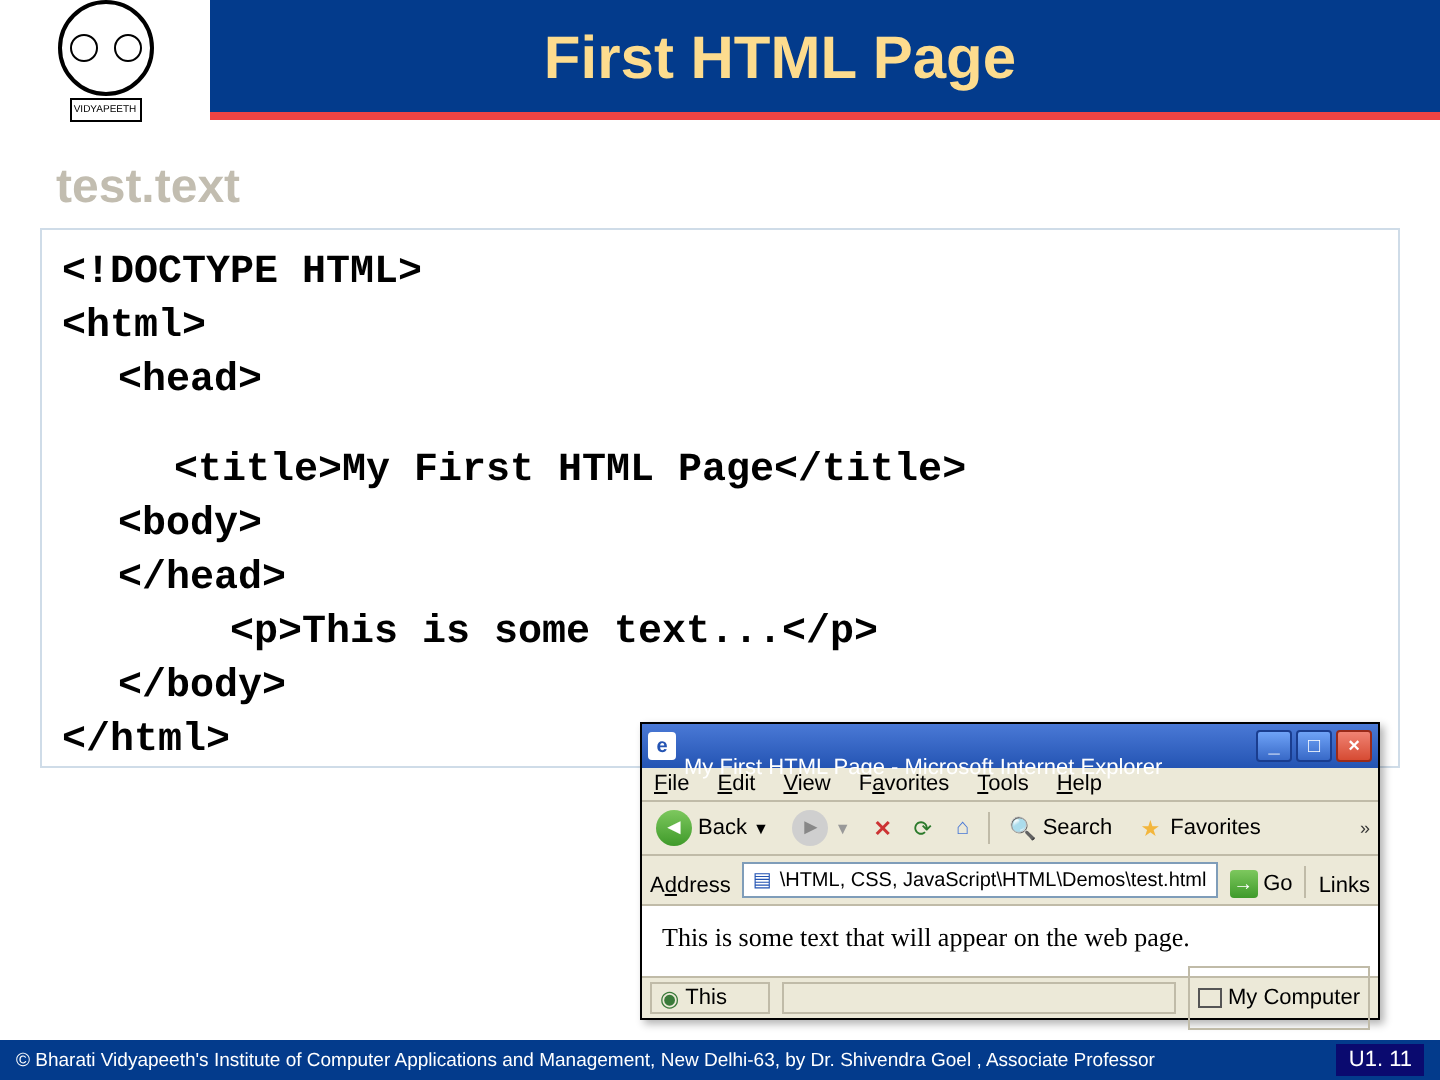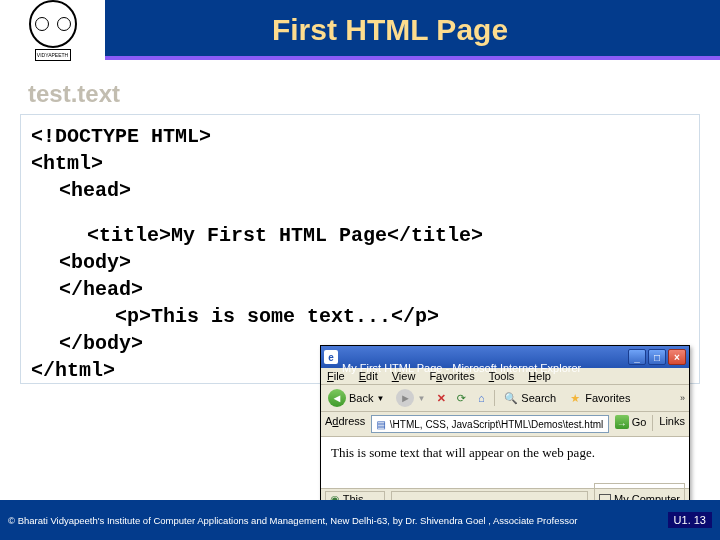--- a/index.html
+++ b/index.html
@@ -1,19 +1,19 @@
 <!DOCTYPE html>
 <html><head>
 <meta charset="utf-8">
 <style>
   * { margin: 0; padding: 0; box-sizing: border-box; }
   body { width: 720px; height: 540px; font-family: Arial, sans-serif; background: #fff; position: relative; overflow: hidden; }
   .slide { width: 100%; height: 100%; position: relative; }
 
-  .header-band { background: #033b8c; height: 60px; position: relative; border-bottom: 4px solid #8b5cf6; }
+  .header-band { background: #033b8c; height: 60px; position: relative; border-bottom: 4px solid #ef4444; }
   .logo-area { position: absolute; left: 0; top: 0; width: 105px; height: 60px; background: #fff; display: flex; align-items: center; justify-content: center; }
   .logo-circle { width: 48px; height: 48px; border: 2px solid #000; border-radius: 50%; display: flex; align-items: center; justify-content: space-between; padding: 0 4px; }
   .logo-gear { width: 14px; height: 14px; border: 1px solid #000; border-radius: 50%; }
   .logo-rect { width: 36px; height: 12px; border: 1px solid #000; font-size: 5px; display: flex; align-items: center; justify-content: center; }
   .slide-title { color: #fddc8e; font-size: 30px; font-weight: bold; text-align: center; line-height: 60px; padding-left: 60px; }
 
   .filename { color: #c2bdb0; font-size: 24px; font-weight: bold; margin: 20px 0 6px 28px; }
 
   .code-box { border: 1px solid #cfdce8; margin: 0 20px; padding: 8px 10px 10px 10px; font-family: Consolas, 'Courier New', monospace; font-size: 20px; font-weight: bold; line-height: 1.35; color: #000; position: relative; height: 270px; }
   .code-box .i1 { padding-left: 28px; }
@@ -38,34 +38,34 @@
   .back { background: linear-gradient(#7dc85e,#3f9a2a); }
   .fwd { background: #cfcfcf; color: #888; }
   .icon-sm { width: 14px; height: 14px; display: inline-flex; align-items: center; justify-content: center; font-size: 11px; }
   .refresh { color: #2b7a2b; }
   .stop { color: #c33; font-weight: bold; }
   .home { color: #4a79d6; }
   .mag { color: #555; }
   .star { color: #f3b63c; }
   .chev { font-size: 9px; color: #333; margin-left: auto; }
 
-  .addressbar { background: #ece9d8; padding: 3px 4px; display: flex; align-items: flex-start; gap: 6px; font-size: 11px; border-bottom: 1px solid #c0bba8; }
+  .addressbar { background: #ece9d8; padding: 3px 4px; display: flex; align-items: flex-end; gap: 6px; font-size: 11px; border-bottom: 1px solid #c0bba8; }
   .addr-input { flex: 1; background: #fff; border: 1px solid #7f9db9; height: 18px; display: flex; align-items: center; padding: 0 4px; gap: 4px; font-size: 10px; white-space: nowrap; overflow: hidden; }
   .go-btn { display: flex; align-items: center; gap: 3px; }
   .go-sq { width: 14px; height: 14px; background: linear-gradient(#7dc85e,#3f9a2a); border-radius: 2px; display: flex; align-items: center; justify-content: center; color: #fff; font-size: 10px; }
 
-  .content-area { background: #fff; height: 52px; padding: 8px 10px; font-family: 'Times New Roman', serif; font-size: 13px; border-bottom: 1px solid #c0bba8; }
+  .content-area { background: #fff; height: 36px; padding: 8px 10px; font-family: 'Times New Roman', serif; font-size: 13px; border-bottom: 1px solid #c0bba8; }
 
   .statusbar { background: #ece9d8; height: 20px; display: flex; align-items: center; font-size: 11px; padding: 0 4px; gap: 6px; }
   .statusbar .done-cell { width: 60px; border: 1px solid #c0bba8; height: 16px; display: flex; align-items: center; padding: 0 4px; }
   .statusbar .spacer { flex: 1; border: 1px solid #c0bba8; height: 16px; }
   .statusbar .zone { border: 1px solid #c0bba8; height: 32px; display: flex; align-items: center; padding: 0 4px; gap: 3px; }
   .comp-icon { width: 12px; height: 10px; border: 1px solid #555; display: inline-block; position: relative; }
 
-  .footer-band { position: absolute; bottom: 0; left: 0; right: 0; background: #033b8c; height: 40px; display: flex; align-items: center; padding: 0 8px; }
+  .footer-band { position: absolute; bottom: 0; left: 0; right: 0; background: #033b8c; height: 20px; display: flex; align-items: center; padding: 0 8px; }
   .footer-text { color: #fff; font-size: 9.5px; flex: 1; }
   .slide-num { color: #fff; font-size: 11px; background: #0a0a6f; padding: 2px 6px; }
 </style>
 </head>
 <body>
 
 <div class="slide">
   <div class="header-band">
     <div class="logo-area">
       <div style="display:flex;flex-direction:column;align-items:center;gap:1px">
@@ -157,15 +157,15 @@
       <div class="spacer"></div>
       <div class="zone">
           <span class="comp-icon"></span>
           <span>My Computer</span>
         </div>
     </div>
   </div>
 
   <div class="footer-band">
     <div class="footer-text">© Bharati Vidyapeeth's Institute of Computer Applications and Management, New Delhi-63, by Dr. Shivendra Goel , Associate Professor</div>
-    <div class="slide-num">U1. 13</div>
+    <div class="slide-num">U1. 11</div>
   </div>
 </div>
 
 </body></html>

